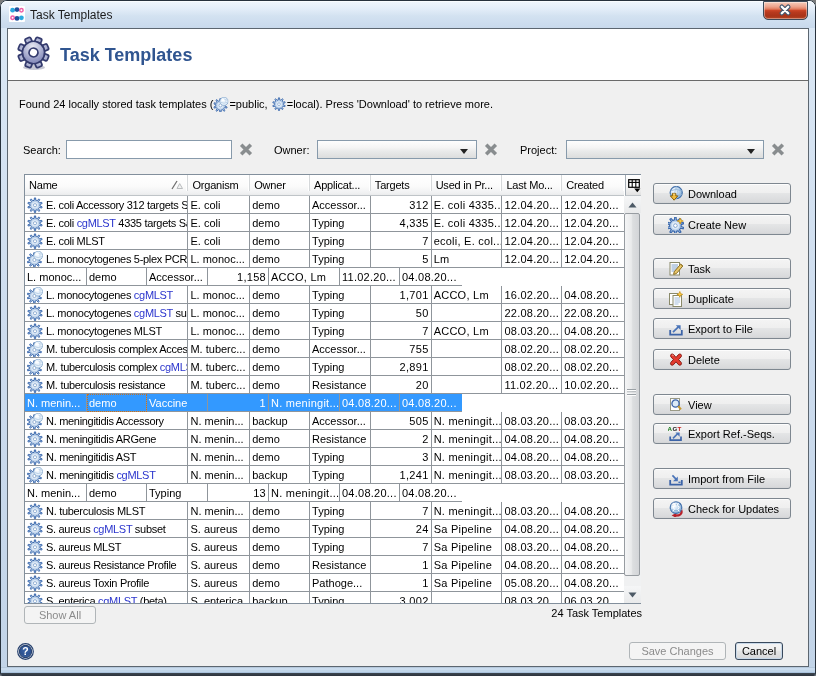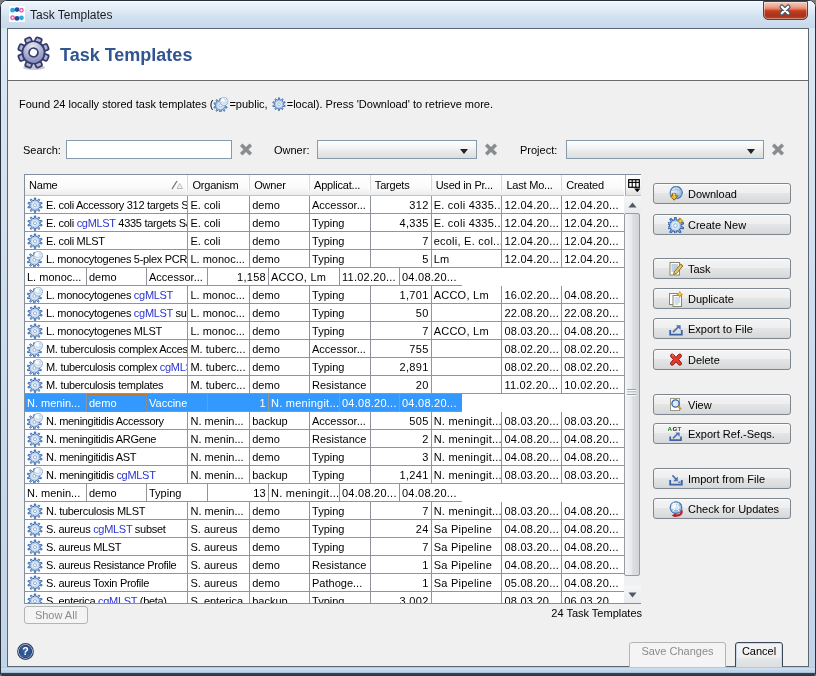--- a/index.html
+++ b/index.html
@@ -37,23 +37,23 @@
 
 #cornerbtn{position:absolute;left:625px;top:175px;width:16px;height:21px;background:linear-gradient(180deg,#fff 0%,#f4f4f4 60%,#e2e2e2 100%);border-left:1px solid #a5adb5;border-bottom:1px solid #bfc4c8}
 #vsb{position:absolute;left:624px;top:196px;width:17px;height:407px;background:#f0f1f2}
 .sbtn{position:absolute;left:0;width:17px;height:17px;background:linear-gradient(180deg,#f5f6f7,#e9eaeb);display:flex;align-items:center;justify-content:center}
 #thumb{position:absolute;left:0px;top:17px;width:16px;height:363px;border:1px solid #979ca1;border-radius:2px;background:linear-gradient(90deg,#f4f5f6 0%,#eaebec 45%,#dcdee0 55%,#d3d5d8 100%)}
 #grip{position:absolute;left:3px;top:192px;width:9px;height:8px}
 
 .btn{position:absolute;left:653px;width:138px;height:21px;border:1px solid #7e8790;border-radius:3px;background:linear-gradient(180deg,#f4f4f4 0%,#efefef 45%,#e4e5e6 50%,#d8d9db 95%,#cfd1d3 100%);box-shadow:inset 0 1px 0 #fdfdfd;display:flex;align-items:center;font-size:11px}
 .btn .bic{width:16px;height:16px;margin-left:14px;flex:0 0 16px;display:flex;align-items:center;justify-content:center}
 .btn .bl{margin-left:4px;white-space:pre}
-.btn2{position:absolute;height:34px;border:1px solid #757e87;border-radius:3px;background:linear-gradient(180deg,#f4f4f4 0%,#efefef 45%,#e4e5e6 50%,#d8d9db 95%,#cfd1d3 100%);text-align:center;line-height:16px;font-size:11px}
+.btn2{position:absolute;height:18px;border:1px solid #757e87;border-radius:3px;background:linear-gradient(180deg,#f4f4f4 0%,#efefef 45%,#e4e5e6 50%,#d8d9db 95%,#cfd1d3 100%);text-align:center;line-height:16px;font-size:11px}
 .btn2.dis{background:#f4f4f4;border-color:#b0b5b8;color:#8b8b8b}
-#showall{left:24px;top:606px;width:64px;height:18px}
+#showall{left:24px;top:606px;width:72px;height:18px}
 #savech{left:629px;top:642px;width:97px}
 #cancel{left:735px;top:642px;width:48px;border-color:#39495c;box-shadow:inset 0 0 0 1px #c8d8e8}
 #counttxt{position:absolute;top:607px;right:174px;font-size:11px}
 #helpico{position:absolute;left:17px;top:643px;width:16px;height:16px}
 #botband{position:absolute;left:1px;top:667px;width:814px;height:9px;background:linear-gradient(180deg,#b6c9dd 0,#b6c9dd 1px,#cadcee 1px,#cadcee 3px,#c0d5e9 3px,#c0d5e9 5px,#a9c2dc 5px,#a9c2dc 6px,#3c4650 6px,#2c333d 100%);border-radius:0 0 3px 3px}
 </style></head>
 <body>
 <svg width="0" height="0" style="position:absolute">
 <defs>
 <g id="gsym">
@@ -290,21 +290,21 @@
       <div class="c w">demo</div>
       <div class="c a">Typing</div>
       <div class="c t">2,891</div>
       <div class="c u"></div>
       <div class="c l">08.02.20...</div>
       <div class="c d">08.02.20...</div>
     </div>
 <div class="tr" style="top:180px">
       <div class="c n"><svg class="ic" viewBox="0 0 16 16">
           <use href="#gear16"></use>
-        </svg><span class="nm">M. tuberculosis templates</span></div>
+        </svg><span class="nm">M. tuberculosis resistance</span></div>
       <div class="c o">M. tuberc...</div>
       <div class="c w">demo</div>
       <div class="c a">Resistance</div>
       <div class="c t">20</div>
       <div class="c u"></div>
       <div class="c l">11.02.20...</div>
       <div class="c d">10.02.20...</div>
     </div>
 <div class="tr sel" style="top:198px">
       <div class="c o">N. menin...</div>

